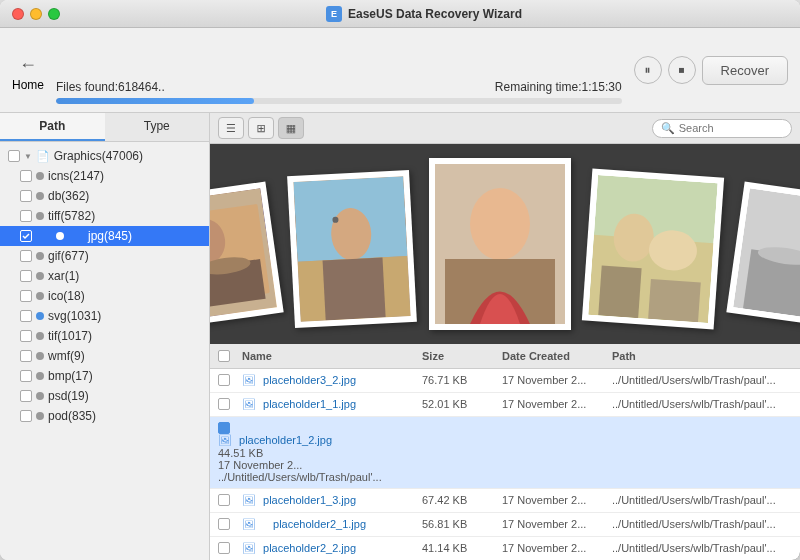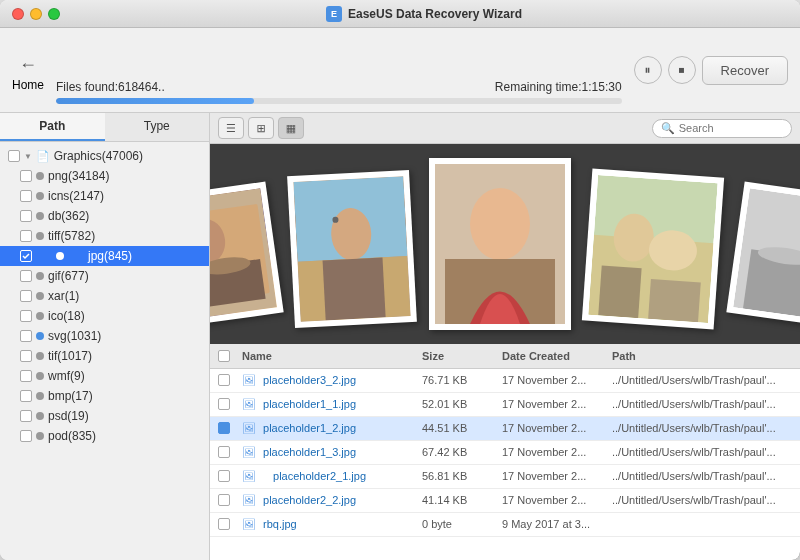--- a/index.html
+++ b/index.html
@@ -407,21 +407,21 @@
     .col-path { flex: 1; }
 
     .file-row {
       display: flex;
       padding: 5px 8px;
       border-bottom: 1px solid #ececec;
       font-size: 11px;
       color: #333;
       cursor: pointer;
     }
-    .file-row.selected { background: #d8e8ff; }
+    .file-row.selected { background: #d8e8ff; flex-direction: column; }
 
     .file-checkbox {
       width: 12px;
       height: 12px;
       border: 1px solid #aaa;
       border-radius: 2px;
       background: white;
       flex-shrink: 0;
       margin-right: 12px;
     }
@@ -503,25 +503,20 @@
       </div>
       <div class="sidebar-tree">
 
         <div class="tree-item">
           <div class="checkbox"></div>
           <span class="arrow">▼</span>
           <span class="file-icon">📄</span>
           <span>Graphics(47006)</span>
         </div>
 
-        <div class="tree-item indent1">
-          <div class="checkbox"></div>
-          <span class="dot-icon" style="background:#999;border-radius:50%;width:8px;height:8px;"></span>
-          <span>png(34184)</span>
-        </div>
 
         <div class="tree-item indent1">
           <div class="checkbox"></div>
           <span class="dot-icon" style="background:#999;border-radius:50%;width:8px;height:8px;"></span>
           <span>icns(2147)</span>
         </div>
 
         <div class="tree-item indent1">
           <div class="checkbox"></div>
           <span class="dot-icon" style="background:#999;border-radius:50%;width:8px;height:8px;"></span>

